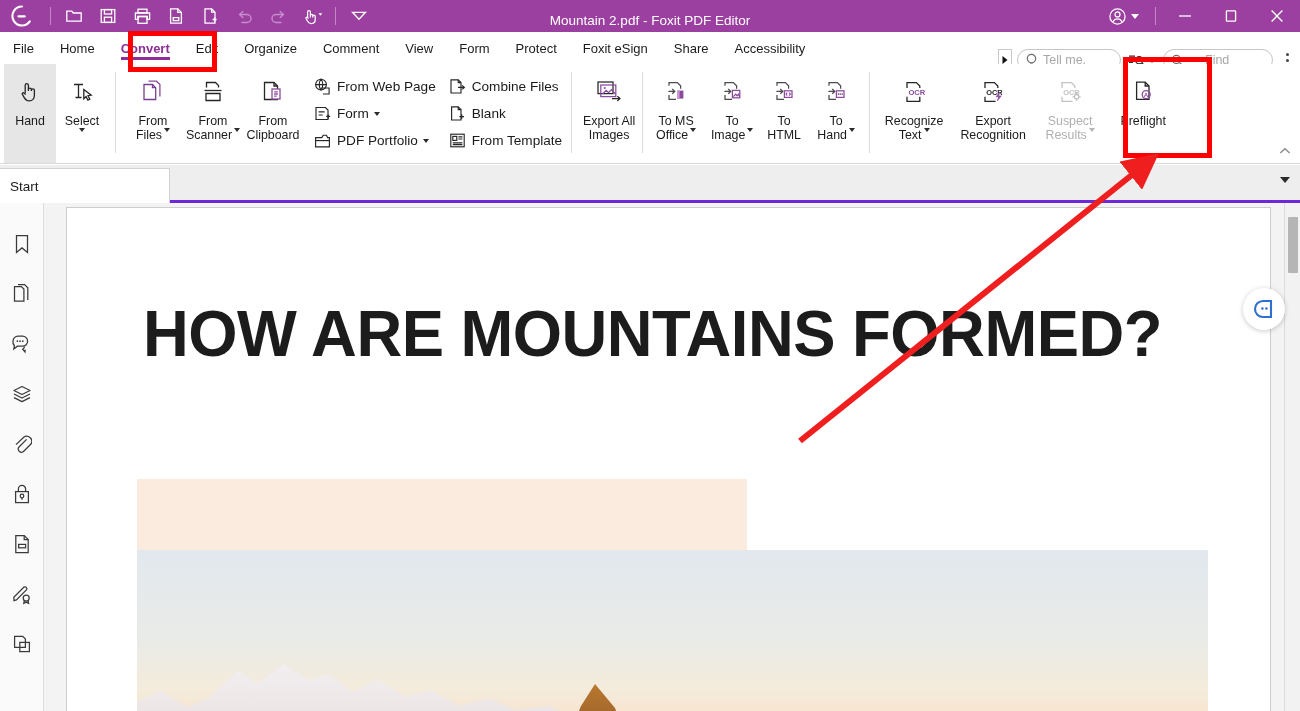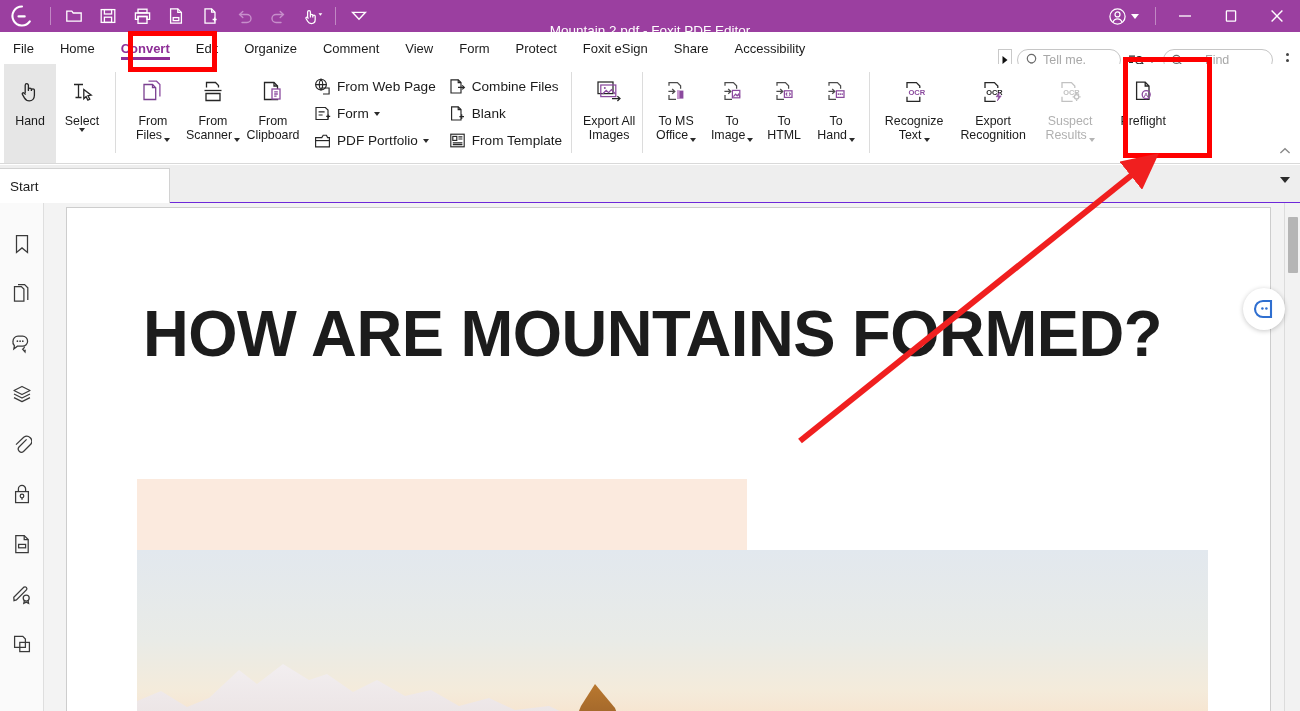--- a/index.html
+++ b/index.html
@@ -21,21 +21,21 @@
     width: 44px; height: 32px; display: flex; align-items: center; justify-content: center;
   }
   .tb-logo svg { display: block; }
   .tb-sep { width: 1px; height: 18px; background: rgba(255,255,255,.38); margin: 0 6px; }
   .qat-btn {
     width: 34px; height: 32px; display: flex; align-items: center; justify-content: center;
     cursor: default;
   }
   .qat-btn svg { display: block; }
   .tb-title {
-    position: absolute; left: 0; right: 0; top: 14px; height: 32px;
+    position: absolute; left: 0; right: 0; top: 4px; height: 32px;
     display: flex; align-items: center; justify-content: center;
     color: #ffffff; font-size: 13.5px; pointer-events: none;
   }
   .tb-right {
     position: absolute; right: 0; top: 0; height: 32px; display: flex; align-items: center;
   }
   .tb-right .wbtn {
     width: 46px; height: 32px; display: flex; align-items: center; justify-content: center;
     color: #fff;
   }
@@ -95,42 +95,42 @@
     width: 52px; display: flex; flex-direction: column; align-items: center;
     padding-top: 8px; gap: 2px;
   }
   .big-btn.wide { width: 60px; }
   .big-btn.sel { background: #e6e6e6; }
   .bi { height: 40px; display: flex; align-items: center; justify-content: center; }
   .blabel {
     font-size: 12.4px; color: #1b1b1b; text-align: center; line-height: 14px;
     display: flex; flex-direction: column; align-items: center;
   }
-  .blabel .ln { display: flex; align-items: flex-end; gap: 2px; white-space: nowrap; }
+  .blabel .ln { display: flex; align-items: flex-start; gap: 2px; white-space: nowrap; }
   .tri-dn {
     width: 0; height: 0; border-left: 3.5px solid transparent; border-right: 3.5px solid transparent;
     border-top: 4.5px solid #2b2b2b; display: inline-block;
   }
   .tri-dn.dim { border-top-color: #b4b4b4; }
   .grid-btns { display: flex; flex-direction: column; justify-content: center; padding: 6px 0; }
   .small-btn {
     display: flex; align-items: center; gap: 5px; height: 27px; padding: 0 6px;
     font-size: 13.6px; color: #1b1b1b; white-space: nowrap;
   }
   .small-btn svg { flex: none; }
   .dim { color: #b0b0b0 !important; }
   .ribbon-collapse {
     position: absolute; right: 6px; bottom: 4px; width: 18px; height: 16px;
     display: flex; align-items: center; justify-content: center;
   }
 
   
   .tabstrip {
     position: absolute; top: 165px; left: 0; width: 1300px; height: 38px;
-    background: #eeeeee; border-bottom: 1px solid #6d28d9;
+    background: #eeeeee; border-bottom: 3px solid #6d28d9;
   }
   .doctab {
     position: absolute; top: 3px; height: 35px; background: #ffffff;
     border: 1px solid #d2d2d2; border-bottom: none;
     display: flex; align-items: center; font-size: 13.5px;
   }
   .doctab.start { left: 0; width: 170px; padding-left: 10px; color: #1b1b1b; border-left: none;}
   .doctab.active { left: 171px; width: 171px; padding: 0 8px 0 14px; color: #8e2f97; font-weight: 700;
     justify-content: space-between; }
   .tab-close { font-size: 15px; color: #555; font-weight: 400; padding: 0 4px; }

